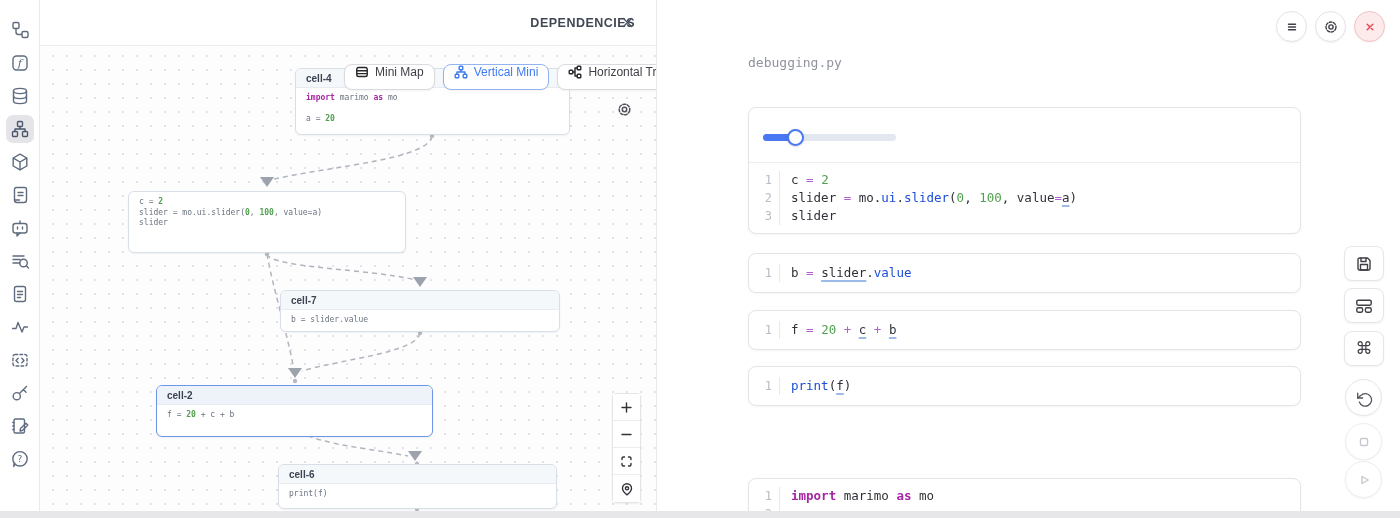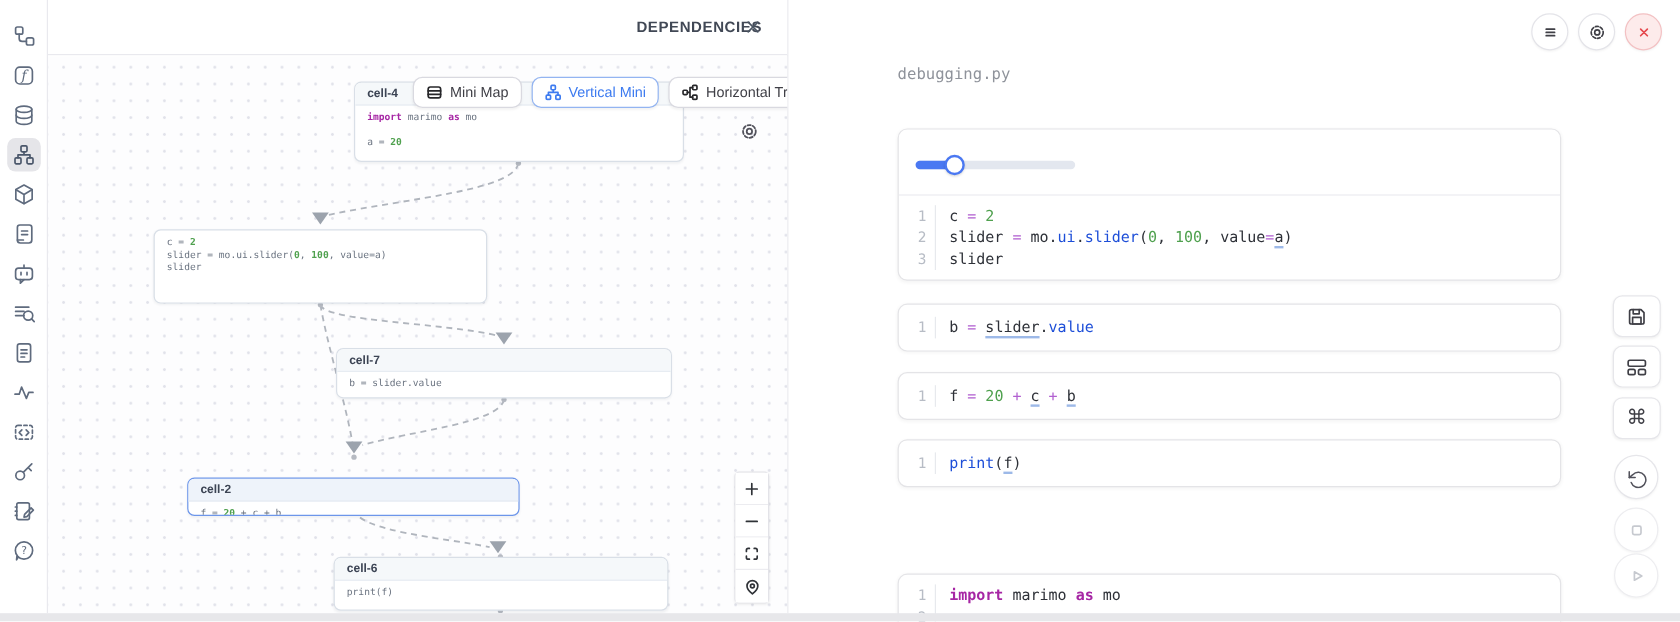--- a/index.html
+++ b/index.html
@@ -34,21 +34,21 @@
     box-shadow:0 1px 2px rgba(40,50,70,.06); z-index:2; overflow:hidden; }
   .gnode.selected { border:1.4px solid #6d96ea; }
   .gnode-header { background:#f5f8fa; border-bottom:1px solid #e7ecf2; padding:4px 10px 3px;
     font-size:10px; font-weight:bold; color:#3c4454; }
   .gnode.selected .gnode-header { background:#eef3fa; }
   .gnode-body { padding:5px 10px; font-family:"DejaVu Sans Mono", monospace; font-size:8px;
     line-height:10.5px; color:#6a7380; white-space:pre; }
 
   
   #graph-controls { position:absolute; left:304px; top:17px; display:flex; gap:8px; z-index:3; }
-  .gc-btn { height:26px; display:flex; align-items:center; gap:6px; padding:0 10px; background:#fff;
+  .gc-btn { height:26px; display:flex; align-items:flex-start; gap:6px; padding:0 10px; background:#fff;
     border:1px solid #d9d9e0; border-radius:8px; box-shadow:0 1px 2px rgba(0,0,0,.05);
     font-size:12px; color:#3f3f46; cursor:pointer; white-space:nowrap; }
   .gc-btn .gc-icon { color:#27272a; }
   .gc-btn.active { border-color:#93b4f1; color:#3d7bf0; }
   .gc-btn.active .gc-icon { color:#3d7bf0; }
 
   #graph-gear { position:absolute; left:576px; top:54px; color:#52525b; z-index:3; cursor:pointer; }
 
   #zoom-controls { position:absolute; left:572px; top:346px; width:29px; background:#fff;
     border:1px solid #e3e3e8; border-radius:4px; box-shadow:0 1px 2px rgba(0,0,0,.06);
@@ -271,21 +271,21 @@
           <div class="gnode-header">cell-4</div>
           <div class="gnode-body"><div><span class="tk-kw">import</span><span> marimo </span><span class="tk-kw">as</span><span> mo</span></div><div>&nbsp;</div><div><span>a = </span><span class="tk-num">20</span></div></div>
         </div>
         <div class="gnode" style="left: 88px; top: 144px; width: 278px; height: 62px;">
           <div class="gnode-body"><div><span>c = </span><span class="tk-num">2</span></div><div><span>slider = mo.ui.slider(</span><span class="tk-num">0</span><span>, </span><span class="tk-num">100</span><span>, value=a)</span></div><div><span>slider</span></div></div>
         </div>
         <div class="gnode" style="left: 240px; top: 243px; width: 280px; height: 42px;">
           <div class="gnode-header">cell-7</div>
           <div class="gnode-body"><div><span>b = slider.value</span></div></div>
         </div>
-        <div class="gnode selected" style="left: 116px; top: 351px; width: 277px; height: 32px;">
+        <div class="gnode selected" style="left: 116px; top: 338px; width: 277px; height: 52px;">
           <div class="gnode-header">cell-2</div>
           <div class="gnode-body"><div><span>f = </span><span class="tk-num">20</span><span> + c + b</span></div></div>
         </div>
         <div class="gnode" style="left: 238px; top: 417px; width: 279px; height: 45px;">
           <div class="gnode-header">cell-6</div>
           <div class="gnode-body"><div><span>print(f)</span></div></div>
         </div>
       </div>
     <div id="graph-controls">
         <div class="gc-btn">

